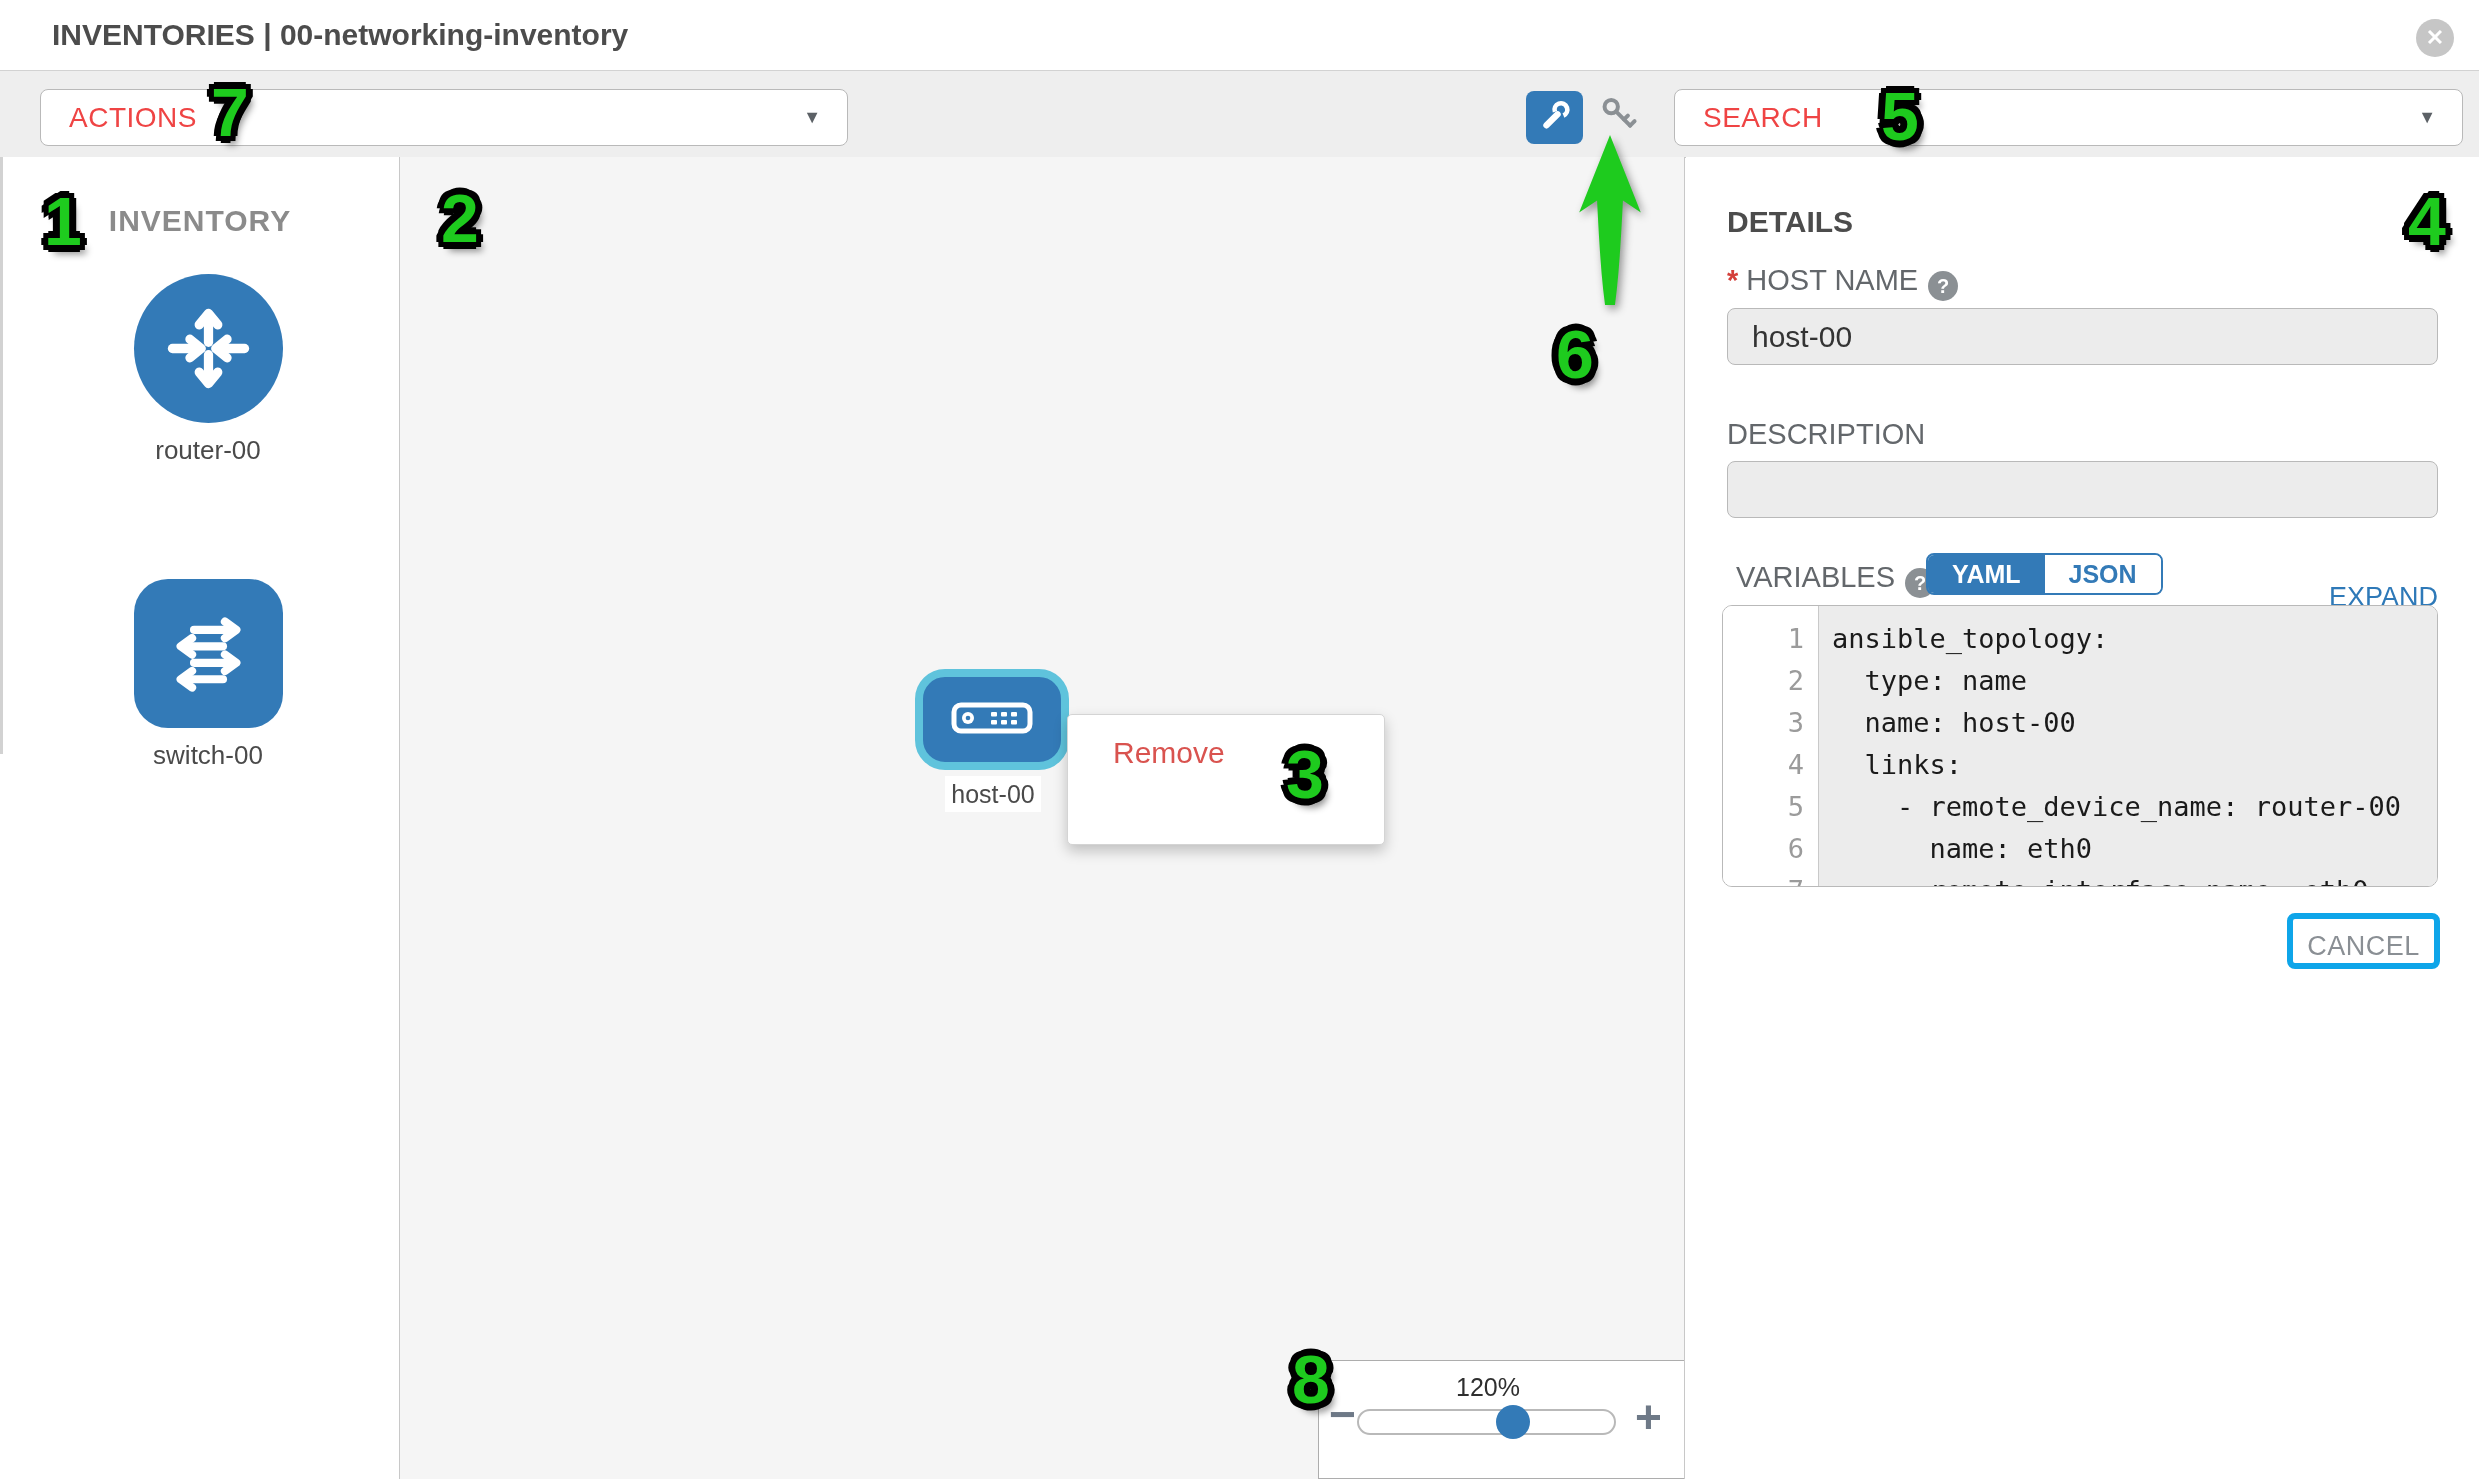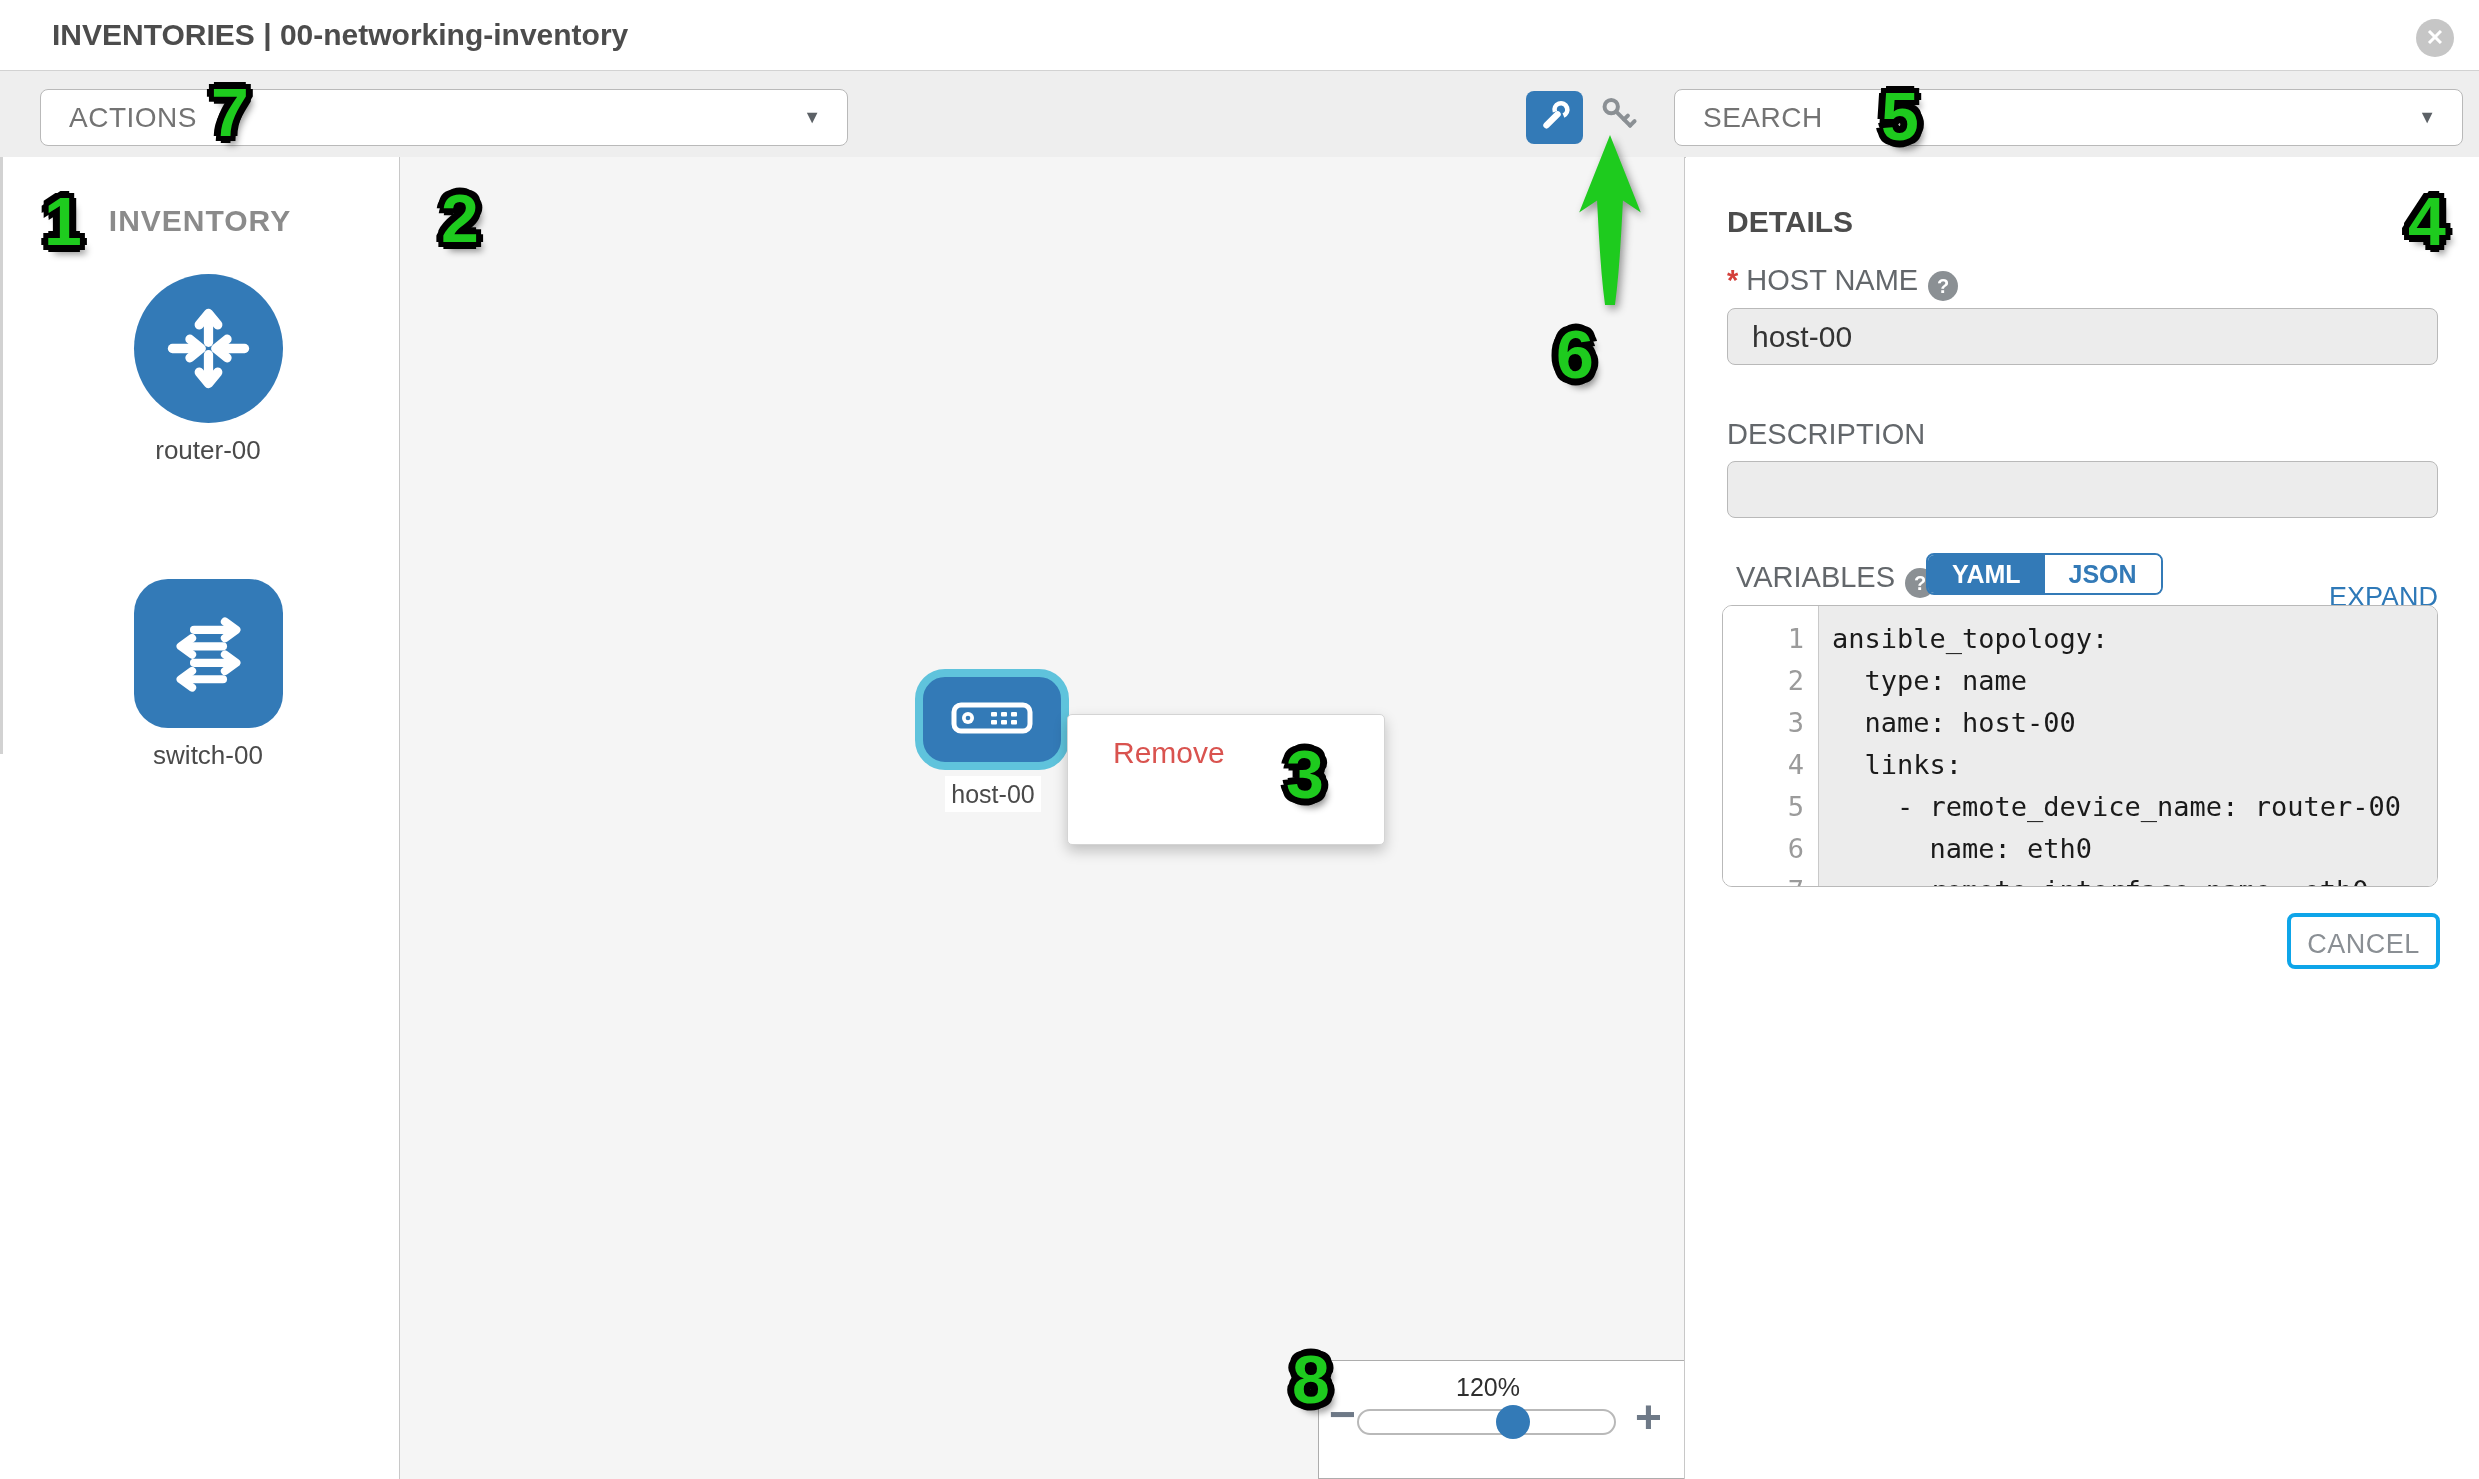--- a/index.html
+++ b/index.html
@@ -11,21 +11,21 @@
   .header { position:absolute; left:0; top:0; width:2480px; height:70px; background:#fff;padding-left:45px; }
   .page-title { position:absolute; left:52px; top:18px; font-size:30px; font-weight:bold; color:#4c4c4c; }
   .close-btn { position:absolute; left:2416px; top:19px; width:38px; height:38px; border-radius:50%;
                background:#c6c6c6; color:#fff; font-size:22px; font-weight:bold; text-align:center; line-height:38px; cursor:pointer; }
 
   
   .toolbar { position:absolute; left:0; top:70px; width:2480px; height:88px; background:#eeeeee;
              border-top:1px solid #d2d2d2; border-bottom:1px solid #c8c8c8; }
   .select-box { position:absolute; height:57px; background:#fff; border:1px solid #b9b9b9; border-radius:8px;
                 display:flex; align-items:center; padding:0 28px; }
-  .select-box .ph { color:#737373; font-size:28px; letter-spacing:0.5px; }
+  .select-box .ph { color:#ef4444; font-size:28px; letter-spacing:0.5px; }
   .select-box .caret { position:absolute; right:26px; color:#5c6166; font-size:18px; }
   .actions-box { left:40px; top:18px; width:808px; }
   .search-box { left:1674px; top:18px; width:789px; }
   .wrench-btn { position:absolute; left:1526px; top:20px; width:57px; height:53px; background:#337ab7;
                 border-radius:8px; display:flex; align-items:center; justify-content:center; cursor:pointer; }
   .key-btn { position:absolute; left:1599px; top:26px; width:40px; height:40px; display:flex; align-items:center; justify-content:center; cursor:pointer; }
 
   
   .sidebar { position:absolute; left:0; top:157px; width:400px; height:1322px; background:#fff; border-right:1px solid #c8c8c8; }
   .sidebar-scroll { position:absolute; left:0; top:0; width:3px; height:597px; background:#d2d2d2; }
@@ -84,21 +84,21 @@
   .format-btn.off { background:#fff; color:#337ab7; }
   .expand-link { position:absolute; left:603px; top:406px; width:149px; text-align:right; font-size:27px; color:#2e79b8; cursor:pointer;margin-top:19px; }
 
   .code-editor { position:absolute; left:36px; top:448px; width:716px; height:282px; border:1px solid #b9b9b9;
                  border-radius:10px; overflow:hidden; background:#fff; display:flex; }
   .code-gutter { width:96px; background:#fff; border-right:1px solid #c9c9c9; padding:12px 14px 0 0; text-align:right;
                  font-family:"DejaVu Sans Mono", monospace; font-size:27px; line-height:42px; color:#9b9b9b; }
   .code-body { flex:1; background:#ececec; padding:12px 0 0 13px; font-family:"DejaVu Sans Mono", monospace;
                font-size:27px; line-height:42px; color:#1a1a1a; white-space:pre; cursor:text; }
   .cancel-btn { position:absolute; left:601px; top:756px; width:153px; height:56px; background:#fff;
-                border:4px solid #0ea5e9; border-radius:8px; font-size:27px; color:#8a8f94; letter-spacing:0.5px;
+                border:6px solid #0ea5e9; border-radius:8px; font-size:27px; color:#8a8f94; letter-spacing:0.5px;
                 text-align:center; line-height:54px; cursor:pointer; }
 
   
   .ann { position:absolute; z-index:60; font-size:68px; font-weight:bold; color:#1ecb1e; line-height:1;
          text-shadow:
            -5px -5px 0 #000, 0 -5px 0 #000, 5px -5px 0 #000,
            -5px 0 0 #000, 5px 0 0 #000,
            -5px 5px 0 #000, 0 5px 0 #000, 5px 5px 0 #000,
            -7px 0 0 #000, 7px 0 0 #000, 0 7px 0 #000, 0 -7px 0 #000,
            6px 9px 7px rgba(0,0,0,.45); }

